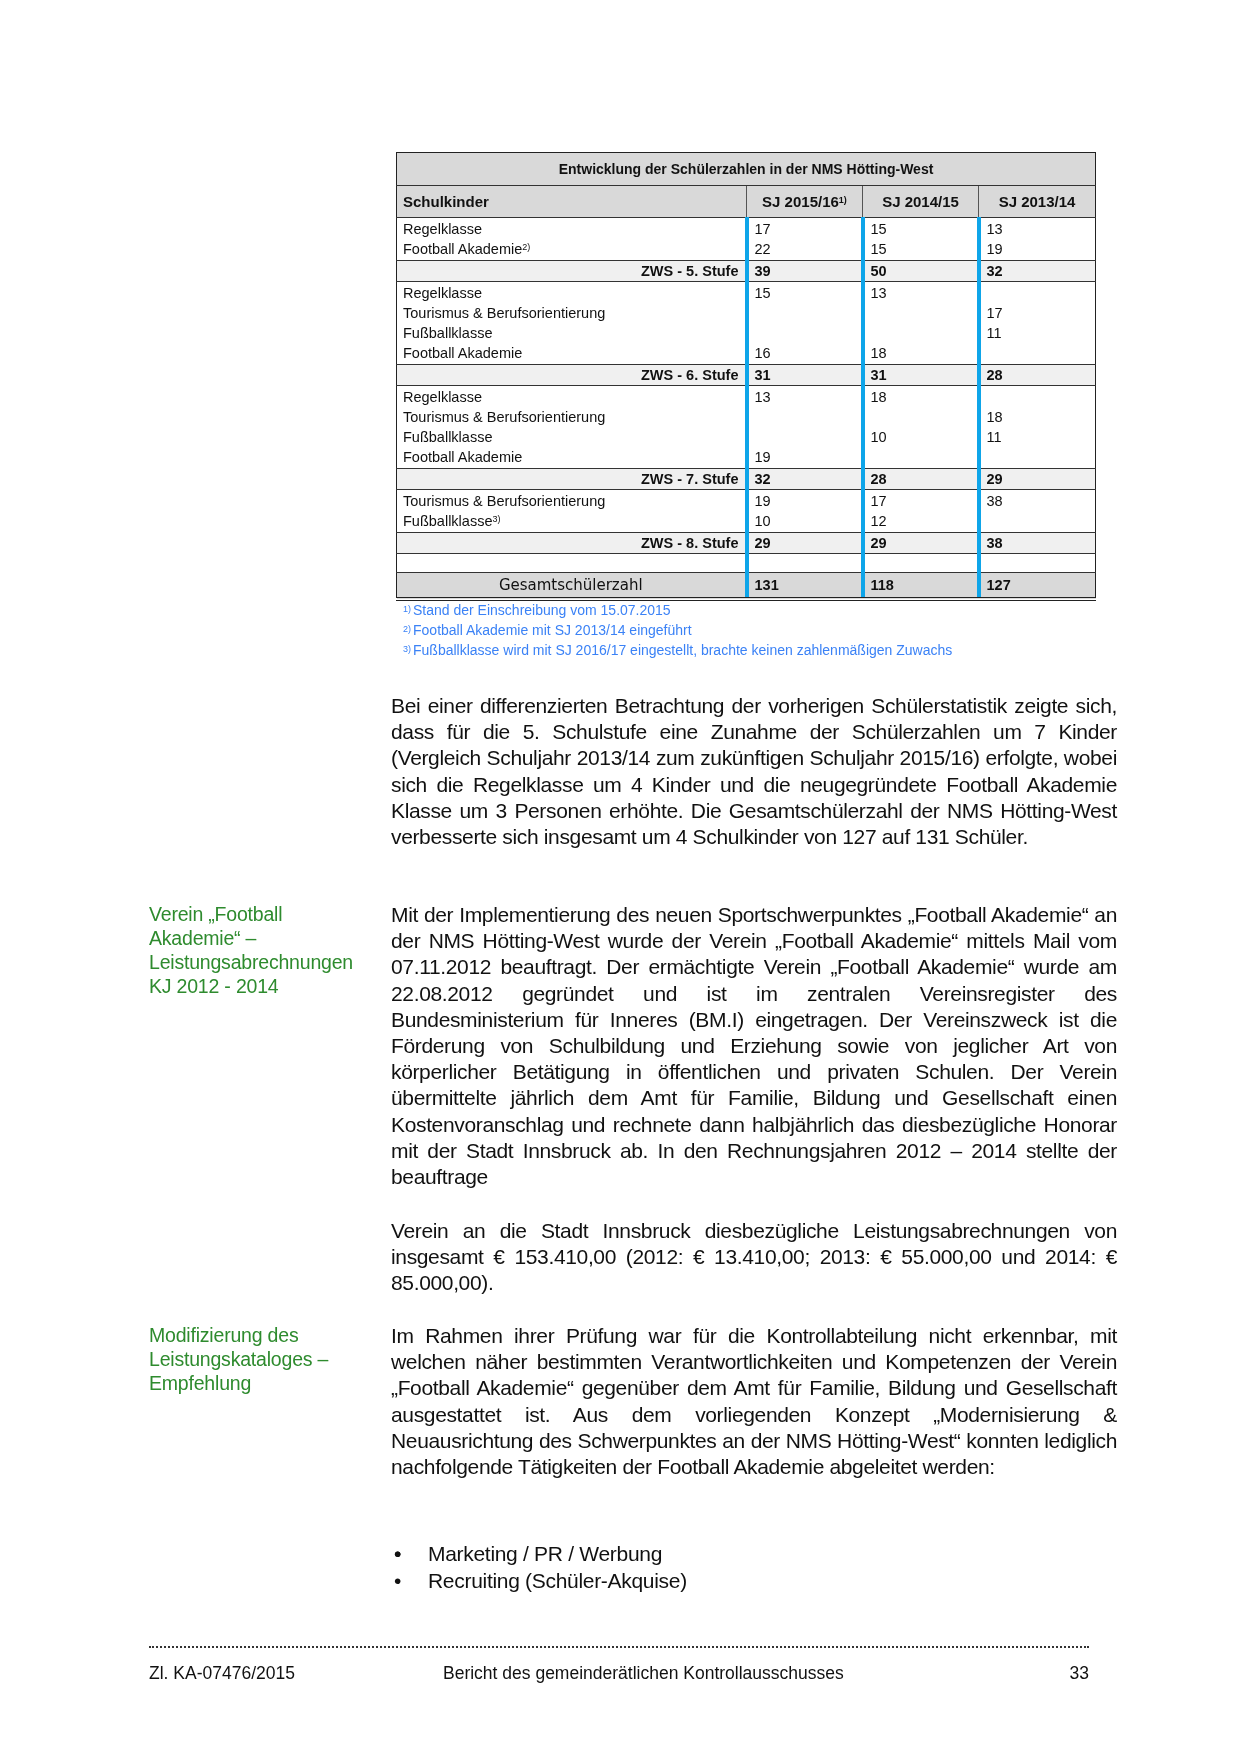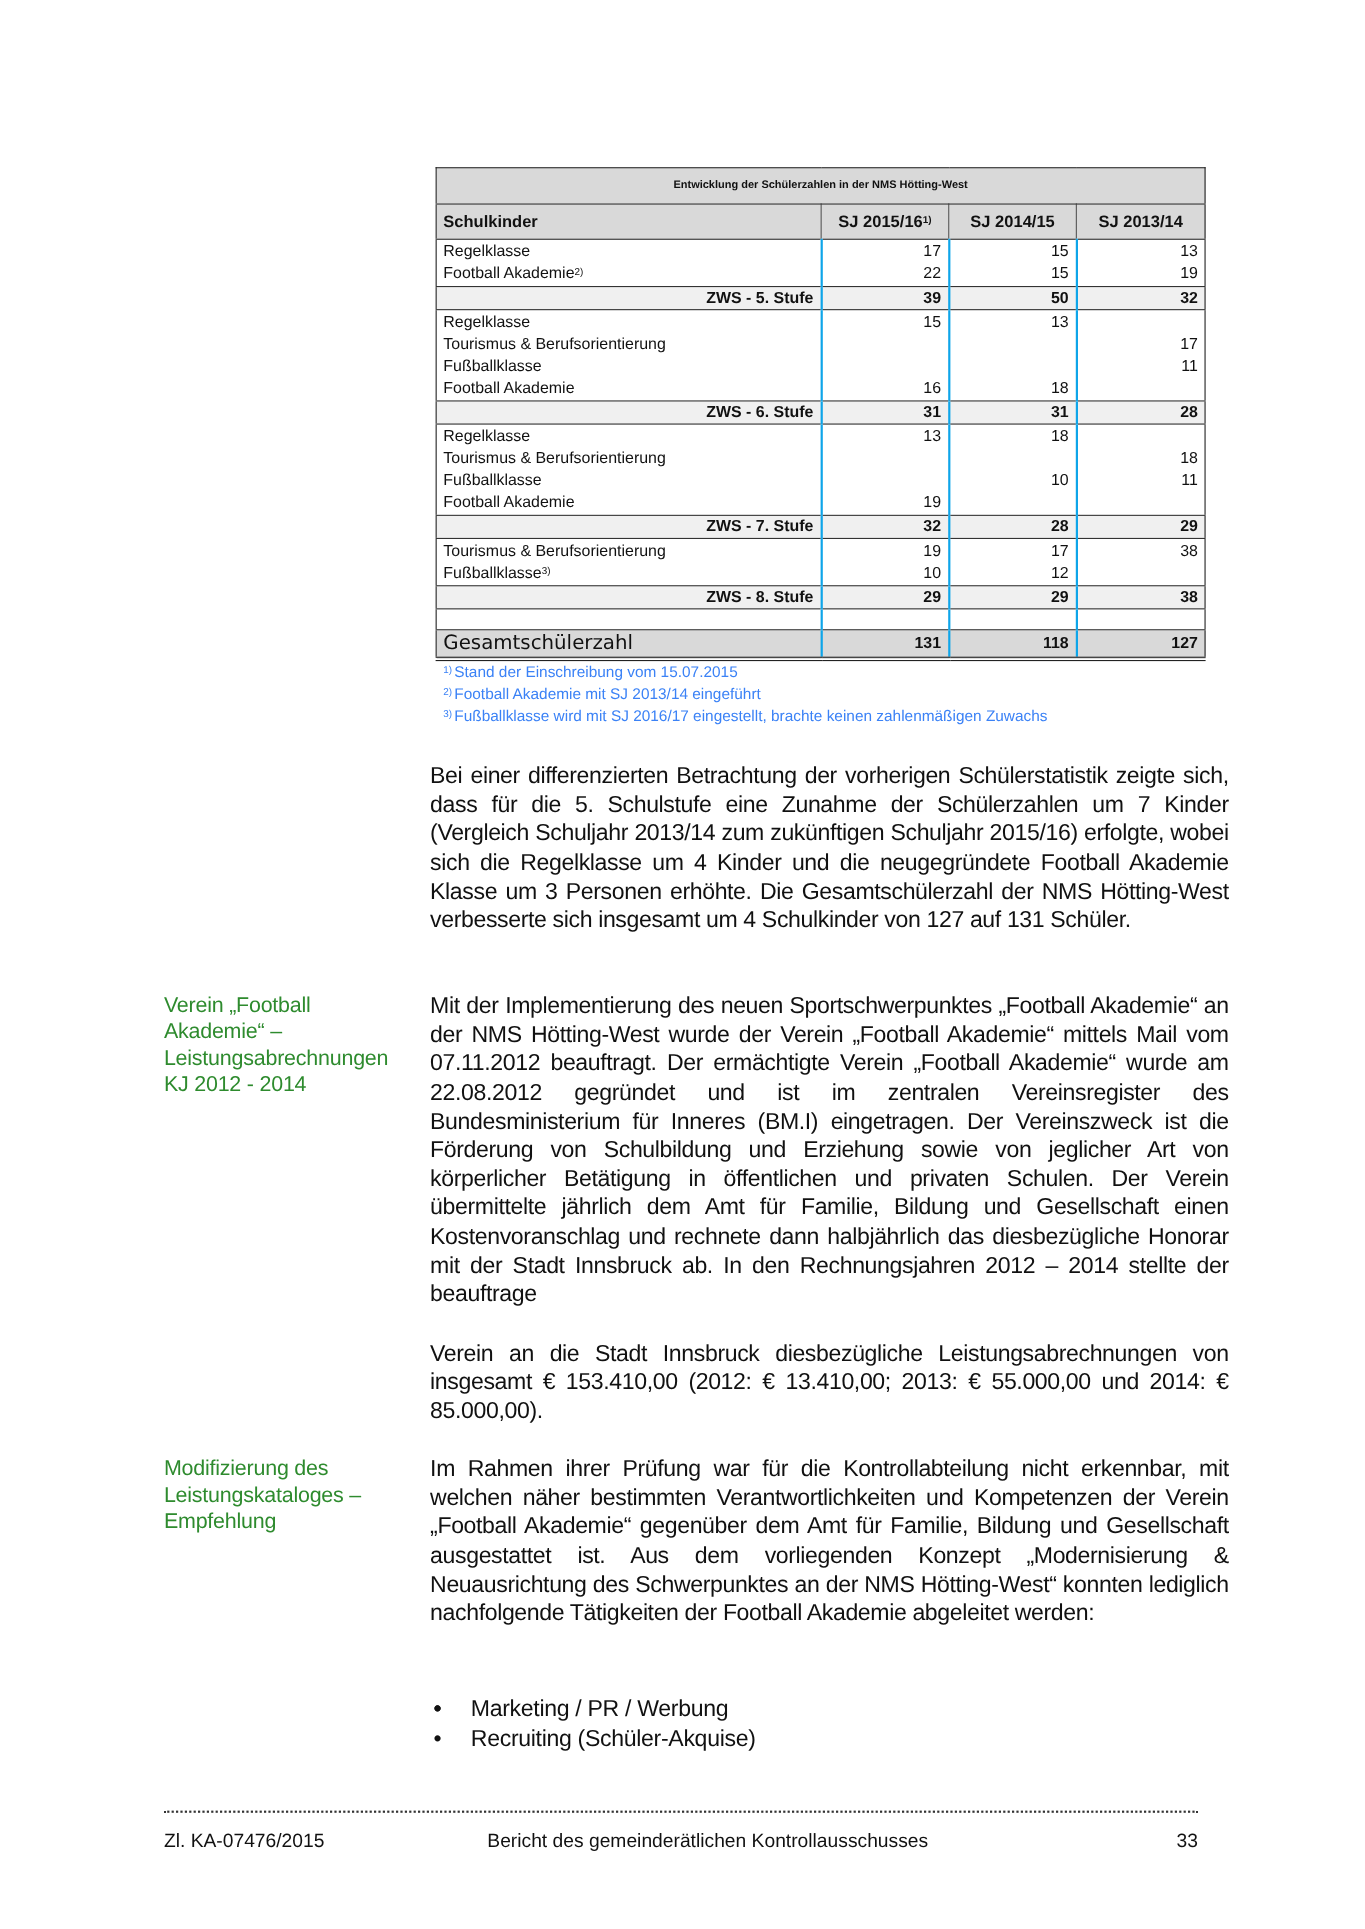--- a/index.html
+++ b/index.html
@@ -10,32 +10,32 @@
   
   .tbl { left: 396px; top: 152px; width: 699px; border-collapse: collapse;
          font-family: "Liberation Sans", sans-serif; font-size: 14.5px; color: #111;
          border: 1.5px solid #222; table-layout: fixed; }
   .tbl td, .tbl th { padding: 0 6px; line-height: 20px; height: 20px; }
   .tbl col.c0 { width: 350px; }
   .tbl col.c1 { width: 116px; }
   .tbl col.c2 { width: 116px; }
   .tbl col.c3 { width: 117px; }
   .tbl .title td { background: #d9d9d9; height: 32px; text-align: center; font-weight: bold;
-                   font-size: 10px; border-bottom: 1px solid #333; }
+                   font-size: 14px; border-bottom: 1px solid #333; }
   .tbl .head td { background: #d9d9d9; height: 31px; font-weight: bold; font-size: 15px;
                   border-bottom: 1px solid #333; }
   .tbl .head td.n { text-align: center; border-left: 1px solid #555; }
-  .tbl td.n { text-align: right; border-left: 2px solid #0ea5e9; }
+  .tbl td.n { text-align: left; border-left: 4px solid #0ea5e9; }
   .tbl .grp td { vertical-align: top; padding-top: 1px; padding-bottom: 1px; margin-top: 31px; }
   .tbl .sub td { background: #f0f0f0; font-weight: bold; border-top: 1px solid #333; border-bottom: 1px solid #333; }
   .tbl .sub td.lbl { text-align: right; }
   .tbl .empty td { height: 18px; }
   .tbl .total td { background: #d9d9d9; font-weight: bold; height: 24px; border-top: 1px solid #333;
                    border-bottom: 4px double #222; }
-  .tbl .total td.lbl { font-weight: normal; font-family: "DejaVu Sans", sans-serif; font-size: 18px; }
+  .tbl .total td.lbl { font-weight: normal; font-family: "DejaVu Sans", sans-serif; font-size: 15px; text-align: center; }
   .tbl sup { font-size: 9px; vertical-align: top; position: relative; top: -2px; }
   .cellstack div { line-height: 20px; height: 20px; }
 
   
   .fn { left: 403px; top: 600px; font-size: 14px; line-height: 20px; color: #3b82f6; }
   .fn sup { font-size: 9px; vertical-align: top; position: relative; top: -1px; margin-right: 2px; }
 
   
   .para { left: 391px; width: 726px; font-family: "Liberation Sans", sans-serif;
           font-size: 21px; line-height: 26.2px; text-align: justify; color: #111;

